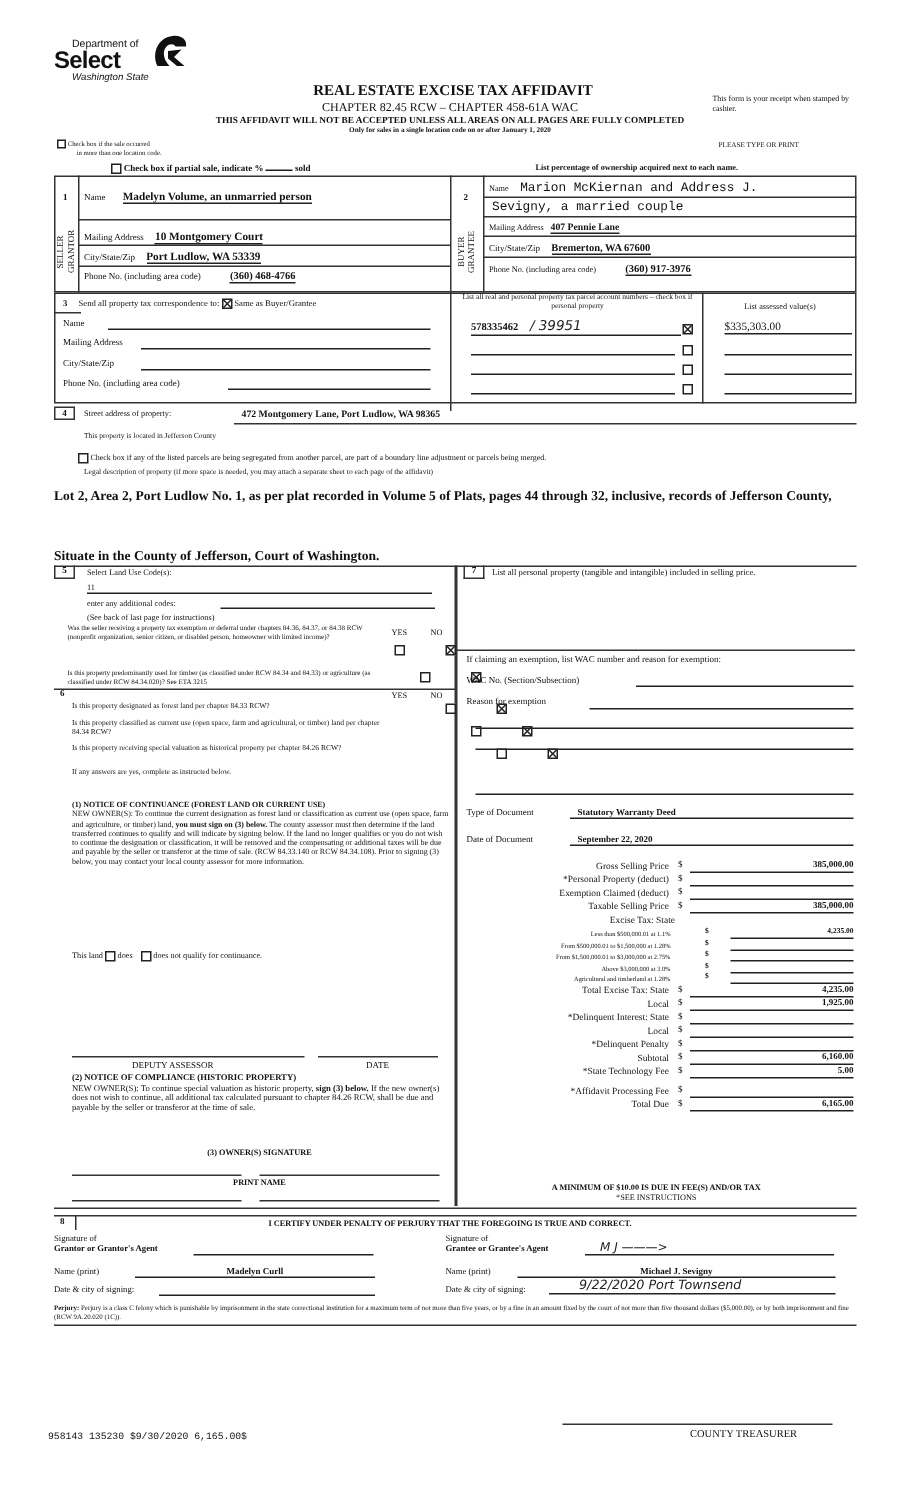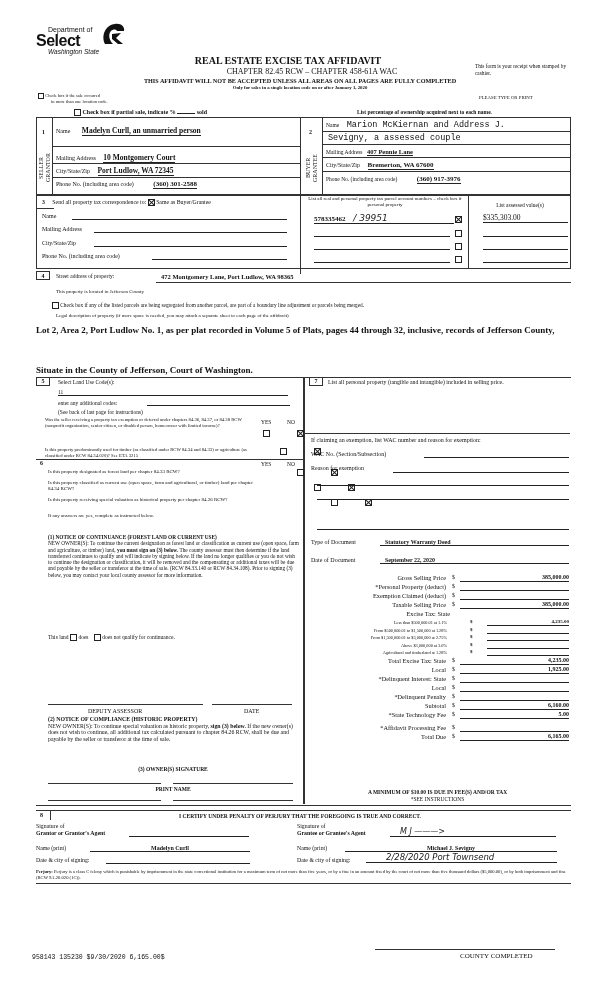--- a/index.html
+++ b/index.html
@@ -32,22 +32,22 @@
   <div class="abs" style="left:12px;top:4px;font-size:7px;font-family:'Liberation Sans',sans-serif;">Department of</div>
   <div class="abs b" style="left:0;top:10px;font-size:16px;font-family:'Liberation Sans',sans-serif;letter-spacing:-0.5px;">Select</div>
   <div class="abs" style="left:12px;top:26px;font-size:6.5px;font-style:italic;font-family:'Liberation Sans',sans-serif;">Washington State</div>
   <svg class="abs" style="left:63px;top:0;" width="28" height="26" viewBox="0 0 28 26">
     <path d="M6 22 C2 14 6 3 16 2 C22 1 26 5 25 9 L18 9 C17 7 14 7 12 9 C9 12 10 18 14 22 Z" fill="#111"></path>
     <path d="M13 12 L22 11 L17 16 L24 22 L19 22 L13 17 Z" fill="#111"></path>
   </svg>
 </div>
 
 
-<div class="abs b c" style="left:138px;top:55px;width:300px;font-size:10px;">REAL ESTATE EXCISE TAX AFFIDAVIT</div>
-<div class="abs c" style="left:162px;top:67px;width:300px;font-size:8px;">CHAPTER 82.45 RCW – CHAPTER 458-61A WAC</div>
+<div class="abs b c" style="left:152px;top:55px;width:300px;font-size:10px;">REAL ESTATE EXCISE TAX AFFIDAVIT</div>
+<div class="abs c" style="left:150px;top:67px;width:300px;font-size:8px;">CHAPTER 82.45 RCW – CHAPTER 458-61A WAC</div>
 <div class="abs b c" style="left:80px;top:77px;width:440px;font-size:6.2px;">THIS AFFIDAVIT WILL NOT BE ACCEPTED UNLESS ALL AREAS ON ALL PAGES ARE FULLY COMPLETED</div>
 <div class="abs b c" style="left:150px;top:85px;width:300px;font-size:4.8px;">Only for sales in a single location code on or after January 1, 2020</div>
 <div class="abs" style="left:475px;top:63px;width:95px;font-size:5.3px;line-height:6.5px;">This form is your receipt when stamped by cashier.</div>
 <div class="abs" style="left:479px;top:95px;font-size:4.8px;">PLEASE TYPE OR PRINT</div>
 
 <div class="abs" style="left:38px;top:93px;font-size:4.5px;line-height:5px;">
   <span class="cb" style="width:6px;height:6px;"></span>
   <span>Check box if the sale occurred</span><br>
   <span style="padding-left:13px;">in more than one location code.</span>
 </div>
@@ -65,45 +65,45 @@
 <div class="vline" style="left:52px;top:117px;height:78px;"></div>
 <div class="vline" style="left:322px;top:117px;height:78px;"></div>
 <div class="num" style="left:42px;top:129px;">1</div>
 <div class="num" style="left:309px;top:129px;">2</div>
 <div class="vert b" style="left:38px;top:147px;height:42px;font-weight:normal;"><span>SELLER</span><br><span>GRANTOR</span></div>
 <div class="vert" style="left:305px;top:147px;height:42px;"><span>BUYER</span><br><span>GRANTEE</span></div>
 
 
 <div class="abs" style="left:56px;top:126px;width:240px;">
   <span style="font-size:6px;">Name</span>
-  <span class="b line" style="margin-left:10px;font-size:7.5px;">Madelyn Curll, an unmarried person</span>
+  <span class="b line" style="margin-left:10px;font-size:7.5px;">Madelyn Volume, an unmarried person</span>
 </div>
 <div class="hline" style="left:52px;top:146px;width:248px;"></div>
 <div class="abs" style="left:56px;top:153px;">
   <span style="font-size:6px;">Mailing Address</span>
   <span class="b line" style="margin-left:6px;font-size:7.5px;">10 Montgomery Court</span>
 </div>
 <div class="hline" style="left:52px;top:163px;width:248px;"></div>
 <div class="abs" style="left:56px;top:166px;">
   <span style="font-size:6px;">City/State/Zip</span>
-  <span class="b line" style="margin-left:6px;font-size:7.5px;">Port Ludlow, WA 72345</span>
+  <span class="b line" style="margin-left:6px;font-size:7.5px;">Port Ludlow, WA 53339</span>
 </div>
 <div class="hline" style="left:52px;top:177px;width:248px;"></div>
 <div class="abs" style="left:56px;top:180px;">
   <span style="font-size:6px;">Phone No. (including area code)</span>
-  <span class="b line" style="margin-left:18px;font-size:7px;">(360) 301-2588</span>
+  <span class="b line" style="margin-left:18px;font-size:7px;">(360) 468-4766</span>
 </div>
 
 
 <div class="abs mono" style="left:326px;top:120px;width:245px;">
   <span style="font-family:'Liberation Serif',serif;font-size:5.5px;">Name</span>
   <span style="margin-left:4px;font-size:8.5px;">Marion McKiernan and Address J.</span>
 </div>
 <div class="hline" style="left:322px;top:131px;width:249px;"></div>
-<div class="abs mono" style="left:328px;top:133px;font-size:8.5px;">Sevigny, a assessed couple</div>
+<div class="abs mono" style="left:328px;top:133px;font-size:8.5px;">Sevigny, a married couple</div>
 <div class="hline" style="left:322px;top:144px;width:249px;"></div>
 <div class="abs" style="left:326px;top:148px;">
   <span style="font-size:5.5px;">Mailing Address</span>
   <span class="b line" style="margin-left:3px;font-size:6.5px;">407 Pennie Lane</span>
 </div>
 <div class="hline" style="left:322px;top:157px;width:249px;"></div>
 <div class="abs" style="left:326px;top:161px;">
   <span style="font-size:6px;">City/State/Zip</span>
   <span class="b line" style="margin-left:6px;font-size:7px;">Bremerton, WA  67600</span>
 </div>
@@ -381,26 +381,26 @@
 <div class="abs line handwrite" style="left:390px;top:827px;width:166px;height:10px;font-size:8px;line-height:9px;padding-left:10px;"><span>M J ———&gt;</span></div>
 
 <div class="abs" style="left:36px;top:845px;font-size:5.8px;">Name (print)</div>
 <div class="abs b line c" style="left:90px;top:845px;width:160px;font-size:6px;"><span>Madelyn  Curll</span></div>
 <div class="abs" style="left:297px;top:845px;font-size:5.8px;">Name (print)</div>
 <div class="abs b line c" style="left:345px;top:845px;width:212px;font-size:6px;"><span>Michael J. Sevigny</span></div>
 
 <div class="abs" style="left:36px;top:857px;font-size:5.8px;">Date &amp; city of signing:</div>
 <div class="abs line" style="left:106px;top:857px;width:144px;height:7px;"></div>
 <div class="abs" style="left:297px;top:857px;font-size:5.8px;">Date &amp; city of signing:</div>
-<div class="abs line handwrite" style="left:366px;top:852px;width:191px;font-size:8.5px;padding-left:20px;"><span>2/28/2020  Port Townsend</span></div>
+<div class="abs line handwrite" style="left:366px;top:852px;width:191px;font-size:8.5px;padding-left:20px;"><span>9/22/2020  Port Townsend</span></div>
 
 <div class="abs" style="left:36px;top:869px;width:535px;font-size:4.6px;line-height:5.5px;">
   <span class="b">Perjury:</span>
   <span>Perjury is a class C felony which is punishable by imprisonment in the state correctional institution for a maximum term of not more than five years, or by a fine in an amount fixed by the court of not more than five thousand dollars ($5,000.00), or by both imprisonment and fine (RCW 9A.20.020 (1C)).</span>
 </div>
 
 
 <div class="hline" style="left:375px;top:949px;width:180px;"></div>
 <div class="abs mono" style="left:32px;top:954px;font-size:6.5px;">958143 135230 $9/30/2020 6,165.00$</div>
-<div class="abs" style="left:460px;top:952px;font-size:7px;">COUNTY COMPLETED</div>
+<div class="abs" style="left:460px;top:952px;font-size:7px;">COUNTY TREASURER</div>
 
 
 
 
 </body></html>

